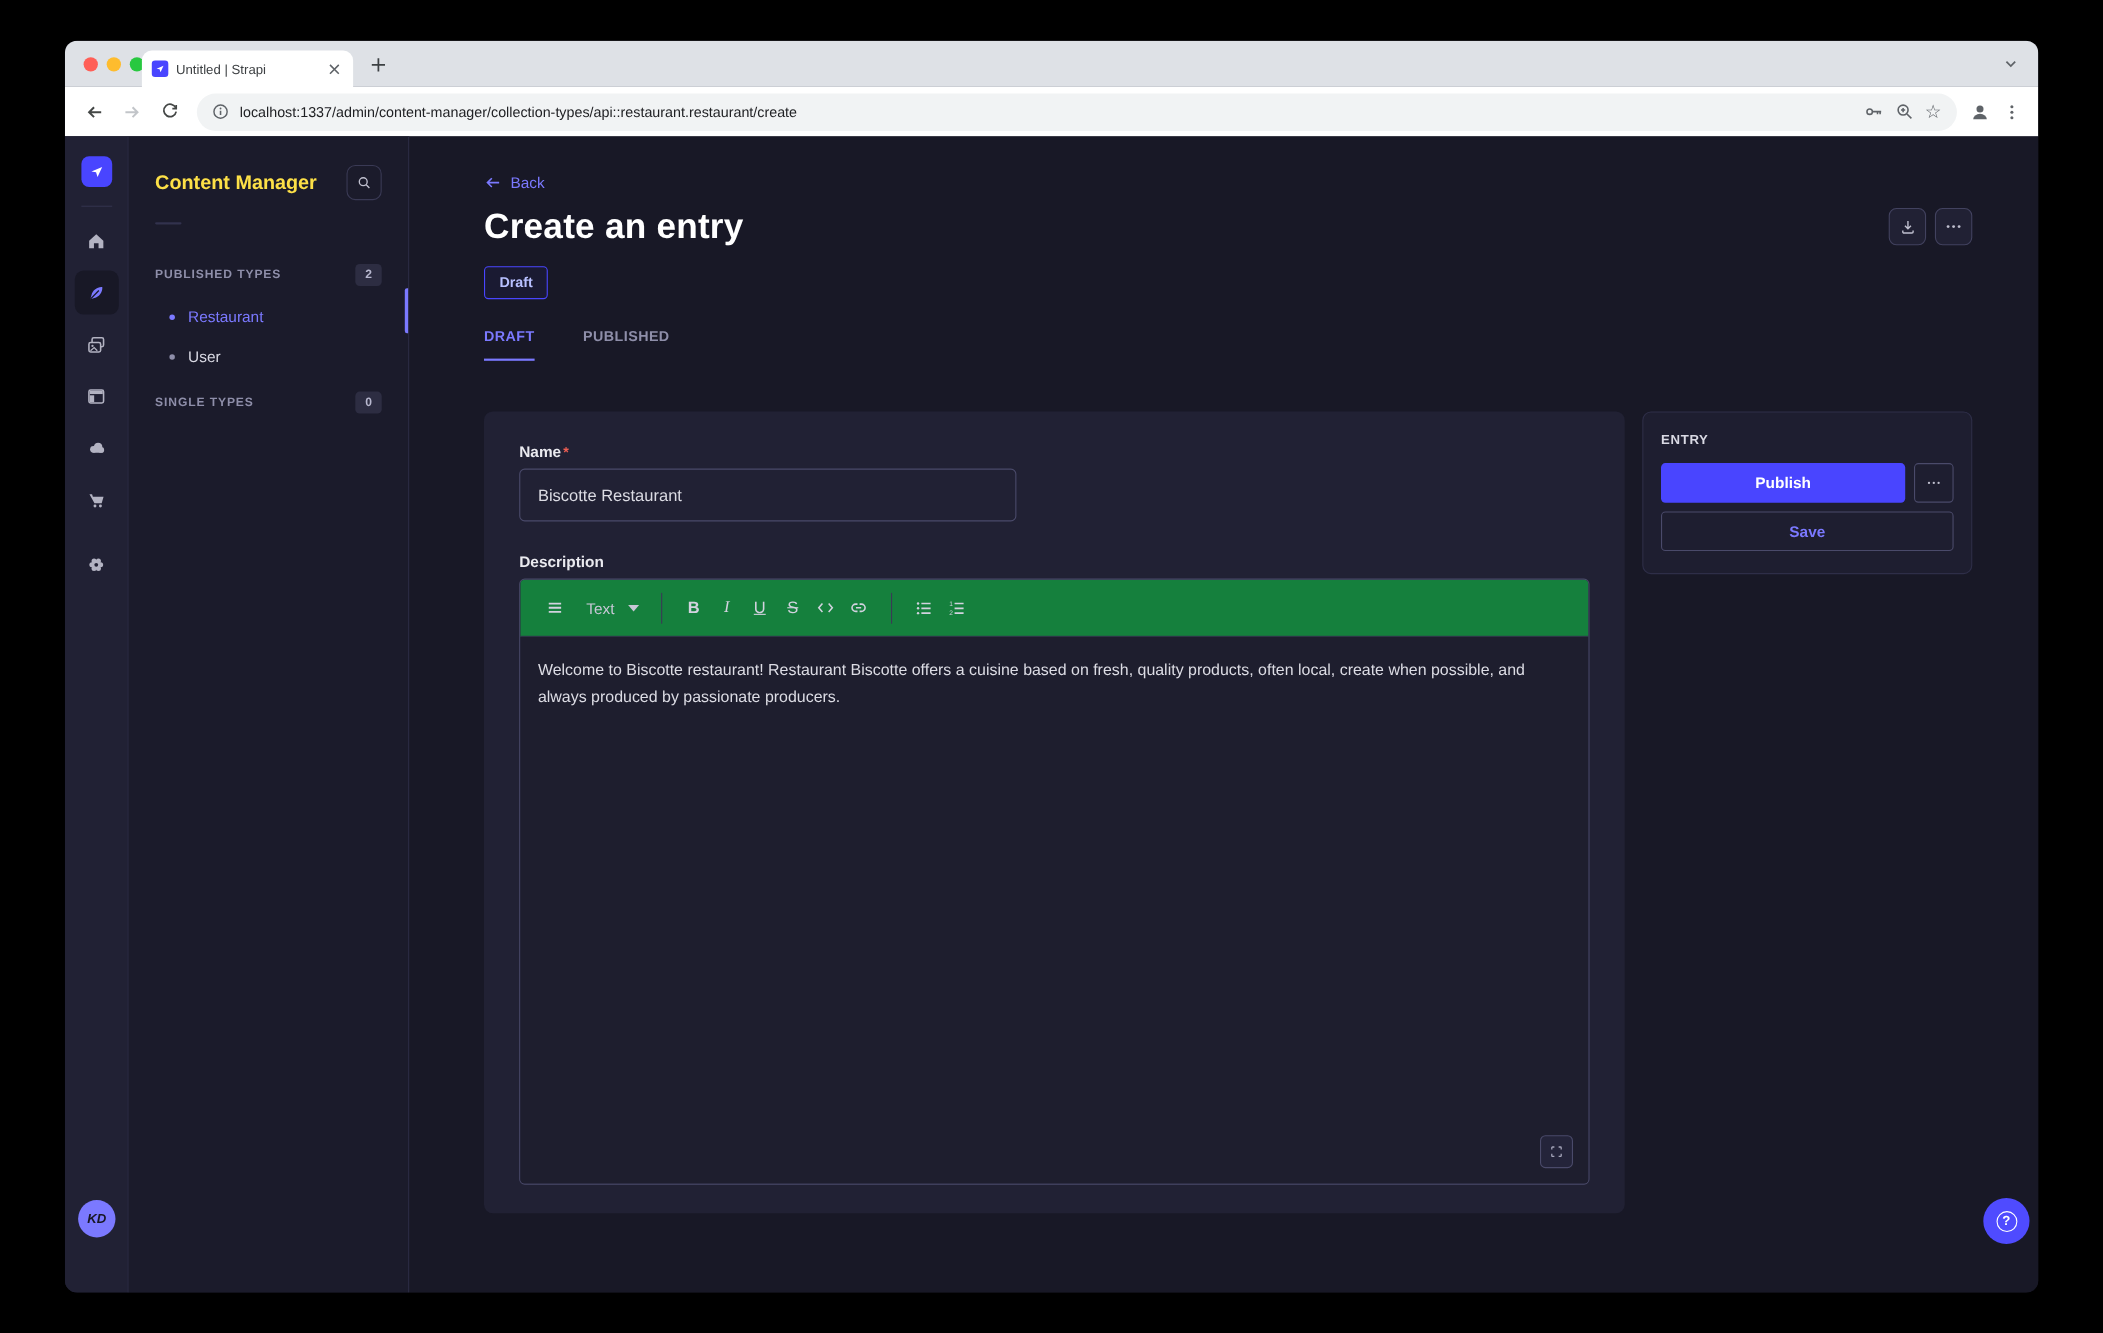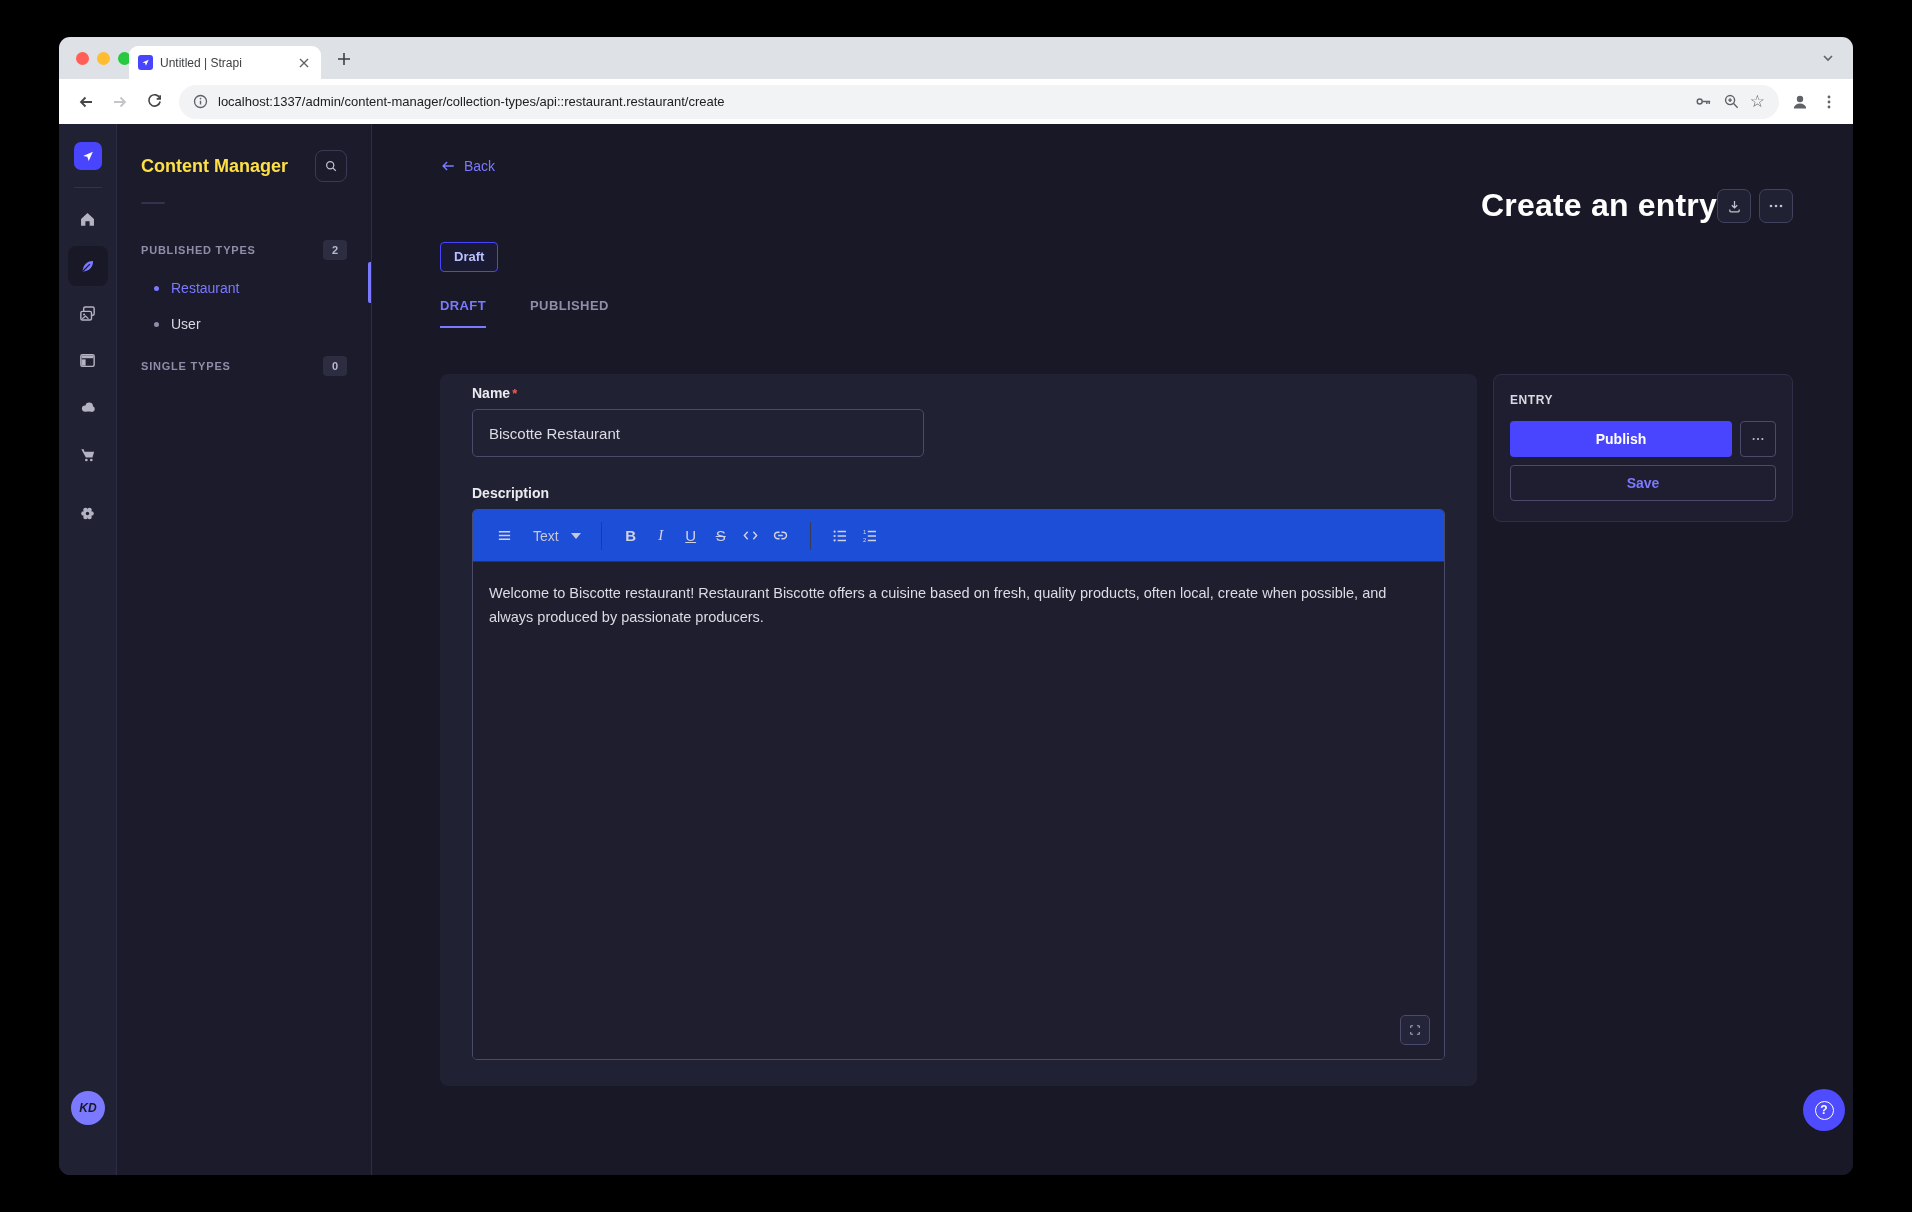--- a/index.html
+++ b/index.html
@@ -48,37 +48,37 @@
   .count-badge { min-width:24px; height:20px; padding:0 6px; background:#2d2d42; border-radius:4px; color:#b8b8cf; font-size:11px; font-weight:600; display:grid; place-items:center; }
   .ct-items { margin:10px 0 14px; }
   .ct-item { height:36px; display:flex; align-items:center; gap:12px; padding-left:13px; font-size:14px; color:#d9d9e3; cursor:pointer; }
   .ct-item .dot { width:5px; height:5px; border-radius:50%; background:#8e8ea9; flex:none; }
   .ct-item.active { color:#7b79ff; }
   .ct-item.active .dot { background:#7b79ff; }
   .active-bar { position:absolute; right:0; top:138px; width:3px; height:41px; background:#7b79ff; border-radius:2px 0 0 2px; }
 
   .main { flex:1; padding:34px 60px 0 68px; min-width:0; }
   .back-row { display:flex; align-items:center; gap:8px; color:#7b79ff; font-size:14px; width:max-content; cursor:pointer; }
-  .header-row { display:flex; align-items:flex-start; justify-content:flex-end; margin-top:13px; }
+  .header-row { display:flex; align-items:flex-start; justify-content:space-between; margin-top:13px; }
   .page-title { font-size:32px; font-weight:700; color:#fff; letter-spacing:.2px; }
   .header-actions { display:flex; gap:8px; margin-top:2px; }
   .sqbtn { width:34px; height:34px; background:#212134; border:1px solid #42425f; border-radius:7px; display:grid; place-items:center; color:#c0c0cf; }
   .status-badge { display:inline-block; margin-top:18px; height:30px; line-height:28px; padding:0 13px; border:1px solid #4945ff; border-radius:4px; background:rgba(73,69,255,.06); color:#b8c0ff; font-size:13px; font-weight:600; }
   .tabs-row { display:flex; gap:44px; margin-top:26px; }
   .strapi-tab { font-size:13px; font-weight:600; letter-spacing:.4px; padding-bottom:13px; color:#8e8ea9; cursor:pointer; }
   .strapi-tab.active { color:#7b79ff; border-bottom:2px solid #7b79ff; }
 
   .content-row { display:flex; gap:16px; margin-top:46px; align-items:flex-start; }
-  .form-card { flex:1; background:#212134; border-radius:8px; padding:11px 32px 26px; min-width:0; }
+  .form-card { flex:1; background:#212134; border-radius:8px; padding:28px 32px 26px; min-width:0; }
   .field-label { font-size:14px; font-weight:600; color:#eaeaef; }
   .req { color:#ee5e52; margin-left:2px; font-size:13px; }
   .text-input { display:block; margin-top:8px; width:452px; height:48px; background:#212134; border:1px solid #4a4a6a; border-radius:5px; padding:0 16px; font-size:15px; color:#dcdce4; font-family:"Liberation Sans", sans-serif; outline:none; }
   .desc-label { margin-top:28px; }
   .editor { margin-top:8px; border:1px solid #4a4a6a; border-radius:5px; overflow:hidden; }
-  .ed-toolbar { height:52px; background:#1d4ed8; border-bottom:1px solid #32324d; display:flex; align-items:center; padding:0 16px; color:#d2d2df; }
+  .ed-toolbar { height:52px; background:#15803d; border-bottom:1px solid #32324d; display:flex; align-items:center; padding:0 16px; color:#d2d2df; }
   .ed-btn { min-width:30px; height:30px; padding:0 5px; display:grid; place-items:center; border-radius:4px; color:#d2d2df; }
   .style-select { display:flex; align-items:center; gap:12px; margin-left:8px; padding:0 6px; height:30px; color:#c7c7d6; font-size:14px; }
   .caret-down { width:0; height:0; border-left:5px solid transparent; border-right:5px solid transparent; border-top:6px solid #c7c7d6; }
   .ed-sep { width:1px; height:28px; background:#3a3a55; margin:0 14px; }
   .fmt-b { font-weight:700; font-size:15px; }
   .fmt-i { font-style:italic; font-size:15px; font-family:"Liberation Serif", serif; }
   .fmt-u { text-decoration:underline; font-size:15px; }
   .fmt-s { text-decoration:line-through; font-size:15px; }
   .ed-content { height:497px; background:#1e1e2e; padding:19px 16px; position:relative; }
   .ed-text { font-size:14.5px; line-height:24px; color:#dcdce4; max-width:1010px; }

